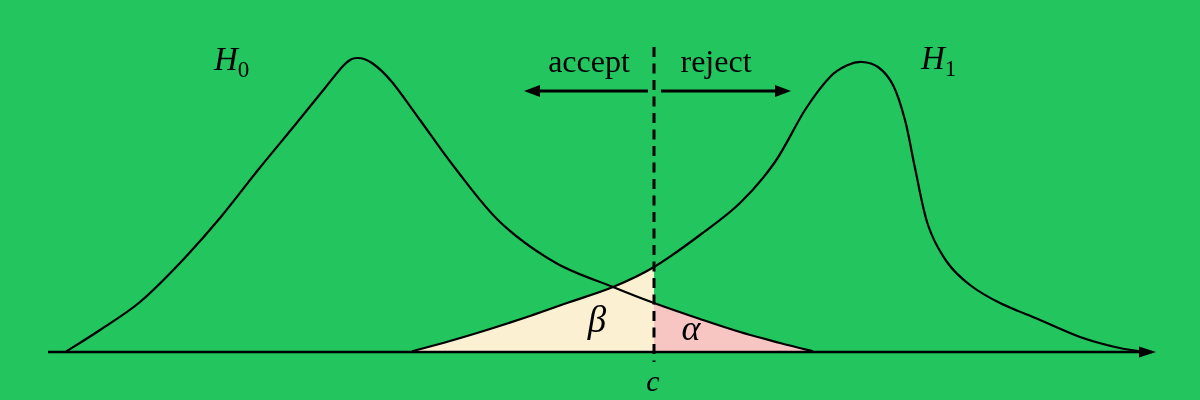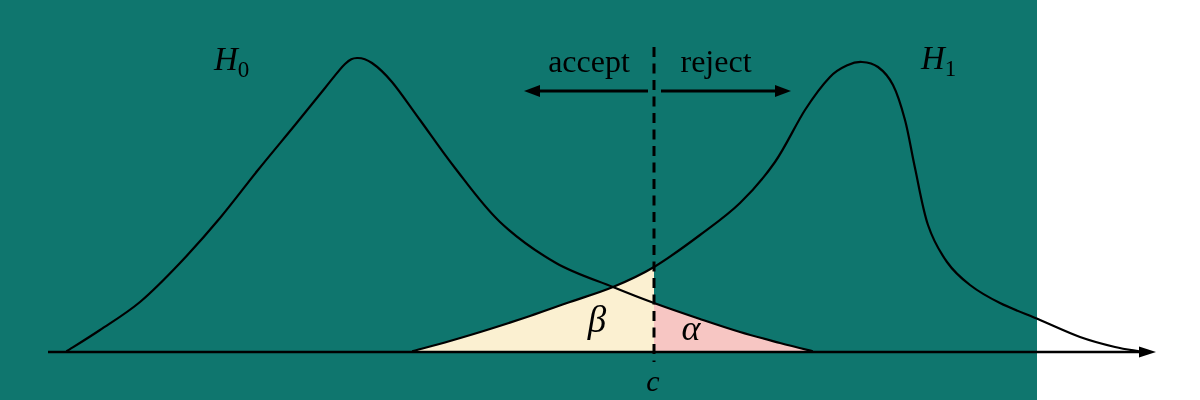--- a/index.html
+++ b/index.html
@@ -1,16 +1,16 @@
 <!DOCTYPE html>
 <html><head>
 <meta charset="utf-8">
 <style>
   html,body{margin:0;padding:0;background:#fff;width:1200px;height:400px;overflow:hidden;}
-  .figure-wrap{position:relative;width:1037px;height:400px;background:#0f766e;}
+  .figure-wrap{position:relative;width:1200px;height:400px;background:#22c55e;}
   svg{display:block;}
   text{font-family:"Liberation Serif","DejaVu Serif",serif;fill:#000;}
   .math{font-style:italic;}
   .roman{font-style:normal;}
   .sub{font-style:normal;}
 </style>
 </head>
 <body>
 
 <div class="figure-wrap">

